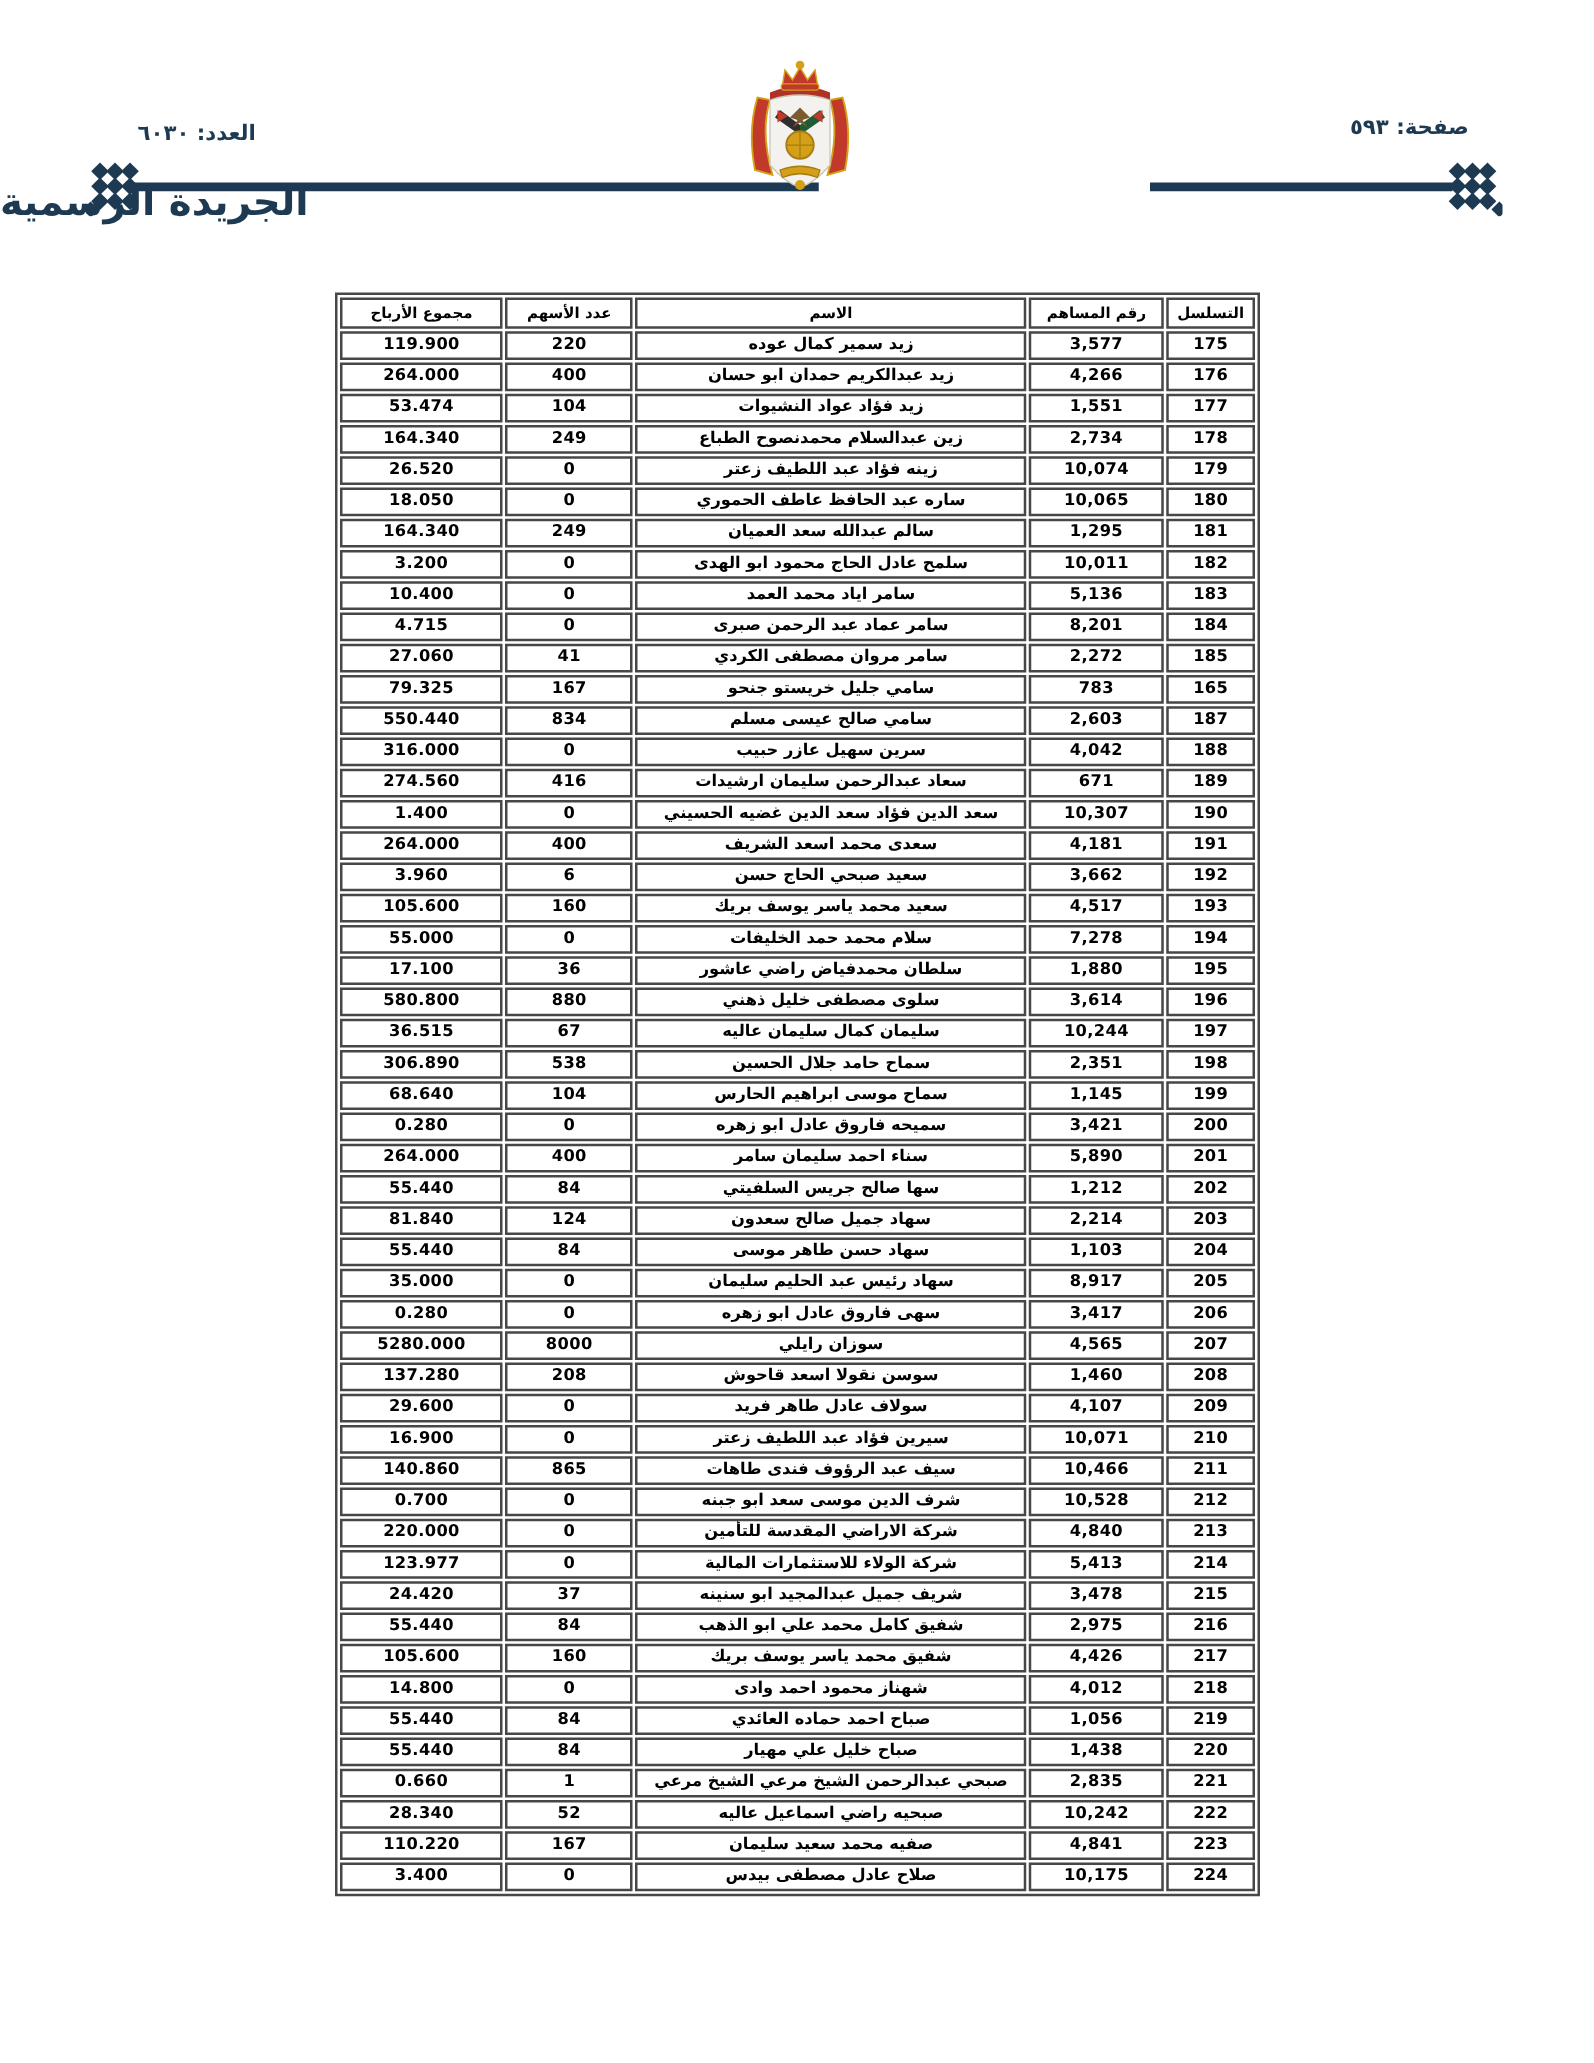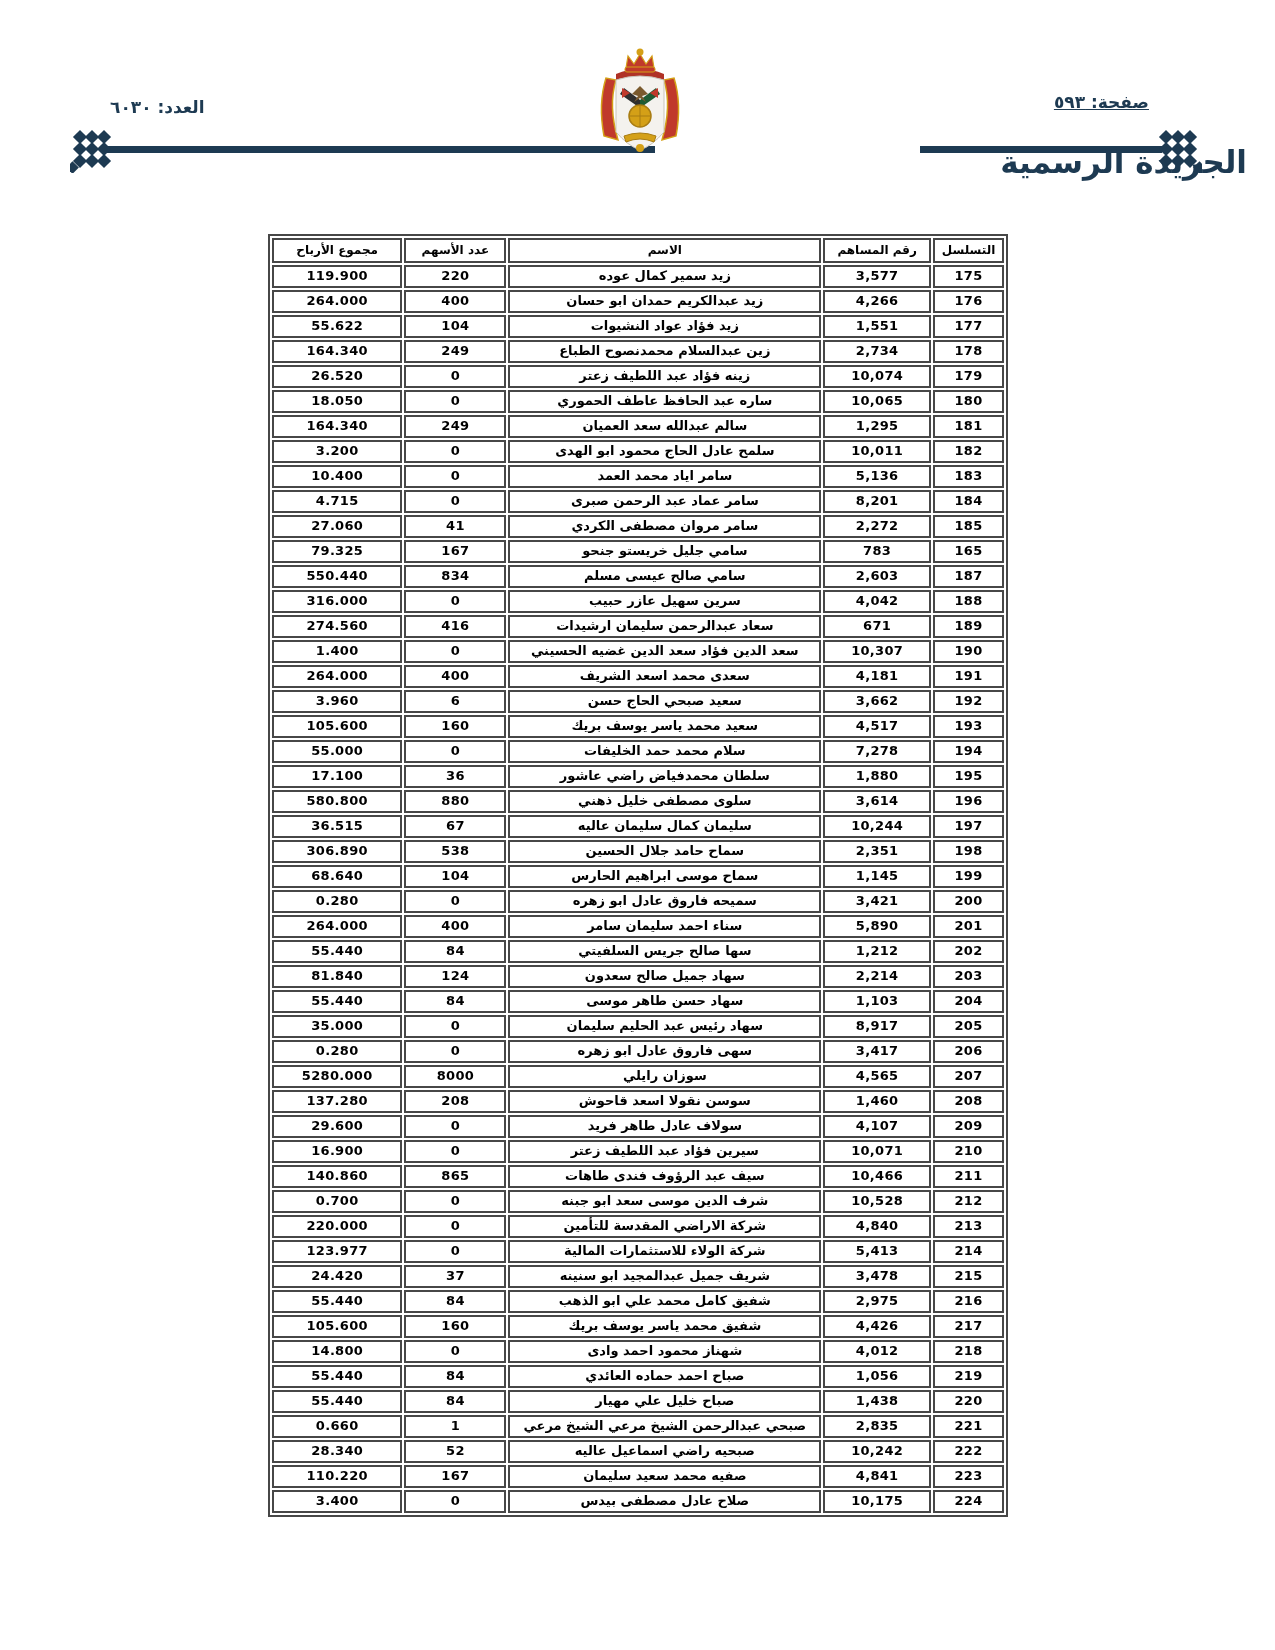--- a/index.html
+++ b/index.html
@@ -11,34 +11,34 @@
     overflow:hidden;
   }
   
   .hdr-text{
     position:absolute;
     color:#1d3a52;
     font-weight:bold;
     font-size:17px;
     white-space:nowrap;
   }
-  #page-label{top:92px;right:126px;text-decoration:underline;}
+  #page-label{top:92px;right:100px;}
   #issue-label{top:97px;left:110px;}
   .rule{
     position:absolute;top:146px;height:7px;background:#1d3a52;
   }
   #rule-left{left:104px;width:551px;}
   #rule-right{left:920px;width:242px;}
   .diamonds{position:absolute;top:127px;width:46px;height:46px;}
   #diamonds-left{left:70px;}
   #diamonds-right{left:1156px;}
   #logo{position:absolute;left:592px;top:44px;width:96px;height:112px;}
   #doc-title{
     position:absolute;top:144px;left:0;width:1247px;
-    text-align:right;
+    text-align:left;
     color:#1d3a52;font-weight:bold;font-size:31px;
     letter-spacing:1px;
   }
   
   #watermark{
     position:absolute;left:290px;top:560px;width:680px;height:800px;
     opacity:0.38;pointer-events:none;
   }
   
   #shareholders-table{
@@ -174,21 +174,21 @@
           <td class="num">4,266</td>
           <td>زيد عبدالكريم حمدان ابو حسان</td>
           <td class="num">400</td>
           <td class="num">264.000</td>
         </tr>
         <tr>
           <td class="num">177</td>
           <td class="num">1,551</td>
           <td>زيد فؤاد عواد النشيوات</td>
           <td class="num">104</td>
-          <td class="num">55.622</td>
+          <td class="num">53.474</td>
         </tr>
         <tr>
           <td class="num">178</td>
           <td class="num">2,734</td>
           <td>زين عبدالسلام محمدنصوح الطباع</td>
           <td class="num">249</td>
           <td class="num">164.340</td>
         </tr>
         <tr>
           <td class="num">179</td>

